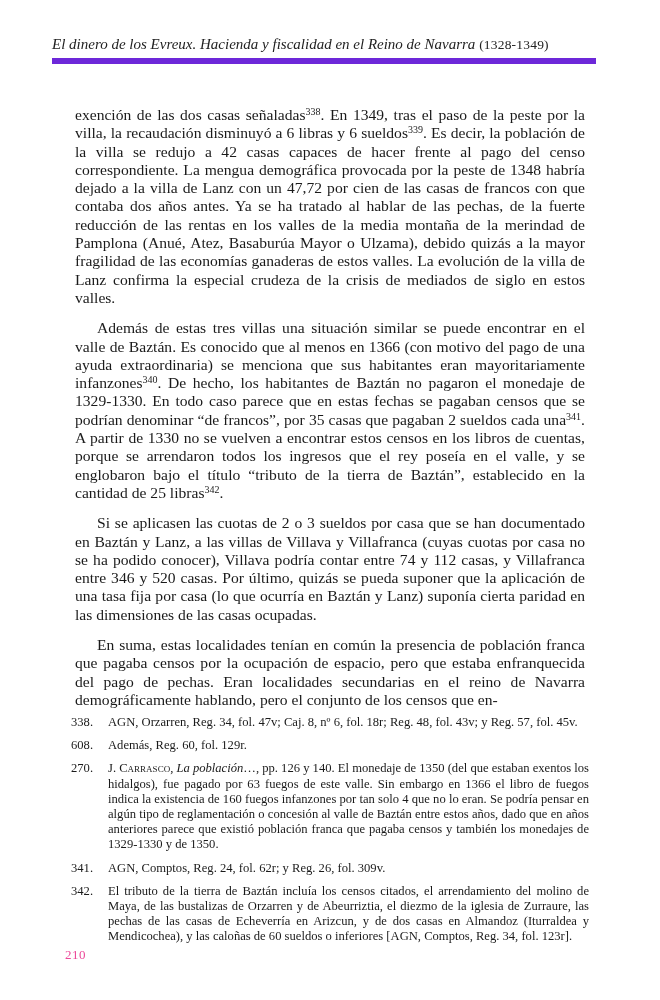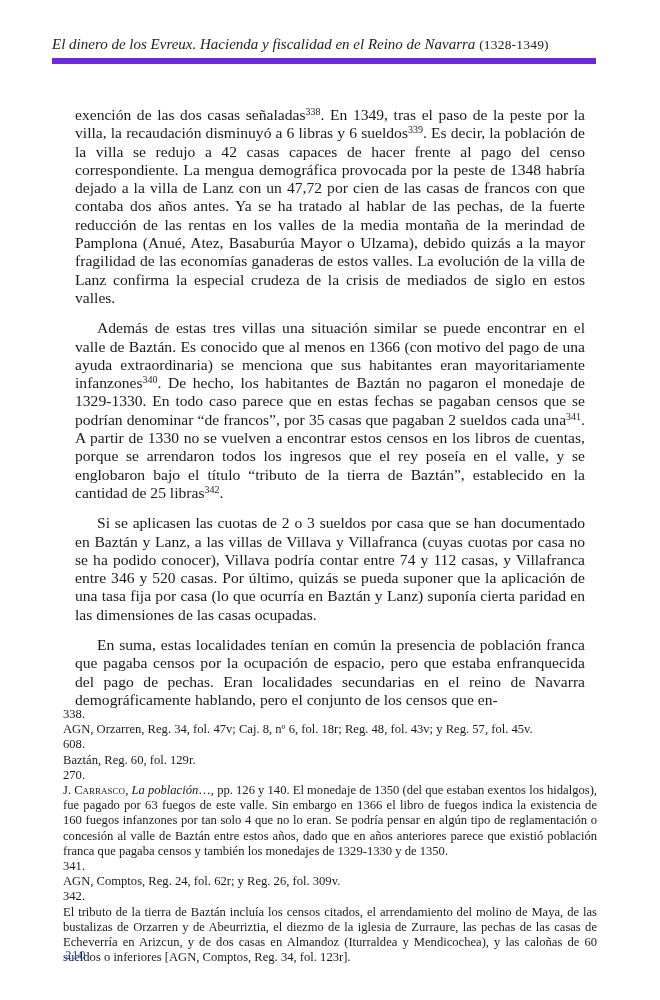--- a/index.html
+++ b/index.html
@@ -19,28 +19,28 @@
       text-align: justify; hyphens: manual;
     }
     .body-text p { margin: 12px; }
     .body-text p.indent { text-indent: 22px; }
     sup { font-size: 10px; line-height: 0; vertical-align: 5px; }
     .footnotes {
       position: absolute; left: 63px; top: 707px; width: 534px;
       font-family: "Liberation Serif", "DejaVu Serif", serif;
       font-size: 12.6px; line-height: 15.2px; color: #1a1a1a;
     }
-    .fn { display: flex; margin: 0; flex-direction: column; }
+    .fn { display: flex; margin: 8px; }
     .fn-num { width: 37px; flex: none; }
     .fn-text { flex: 1; text-align: justify; }
     .sc { font-variant: small-caps; }
     .page-number {
       position: absolute; left: 65px; top: 947px;
       font-family: "Liberation Serif", "DejaVu Serif", serif;
-      font-size: 13px; color: #1d4ed8; letter-spacing: 0.5px;
+      font-size: 13px; color: #ec4899; letter-spacing: 0.5px;
     }
   </style>
 </head>
 <body>
 
 <div class="page">
   <div class="running-head">
     <span>El dinero de los Evreux. Hacienda y fiscalidad en el Reino de Navarra</span>
     <span class="years">(1328-1349)</span>
   </div>
@@ -52,21 +52,21 @@
       <p class="indent" lang="es"><span>En suma, estas localidades tenían en común la presencia de población franca que pagaba censos por la ocupación de espacio, pero que estaba enfranquecida del pago de pechas. Eran localidades secundarias en el reino de Navarra demográficamente hablando, pero el conjunto de los censos que en-</span></p>
     </div>
 
   <div class="footnotes" id="footnotes">
       <div class="fn">
         <span class="fn-num">338.</span>
         <span class="fn-text"><span>AGN, Orzarren, Reg. 34, fol. 47v; Caj. 8, nº 6, fol. 18r; Reg. 48, fol. 43v; y Reg. 57, fol. 45v.</span></span>
       </div>
       <div class="fn">
         <span class="fn-num">608.</span>
-        <span class="fn-text"><span>Baztán, Reg. 60, fol. 129r.</span></span>
+        <span class="fn-text"><span>Además, Reg. 60, fol. 129r.</span></span>
       </div>
       <div class="fn">
         <span class="fn-num">270.</span>
         <span class="fn-text"><span>J. </span><span class="sc">Carrasco</span><span>, </span><i>La población</i><span>…, pp. 126 y 140. El monedaje de 1350 (del que estaban exentos los hidalgos), fue pagado por 63 fuegos de este valle. Sin embargo en 1366 el libro de fuegos indica la existencia de 160 fuegos infanzones por tan solo 4 que no lo eran. Se podría pensar en algún tipo de reglamentación o concesión al valle de Baztán entre estos años, dado que en años anteriores parece que existió población franca que pagaba censos y también los monedajes de 1329-1330 y de 1350.</span></span>
       </div>
       <div class="fn">
         <span class="fn-num">341.</span>
         <span class="fn-text"><span>AGN, Comptos, Reg. 24, fol. 62r; y Reg. 26, fol. 309v.</span></span>
       </div>
       <div class="fn">

